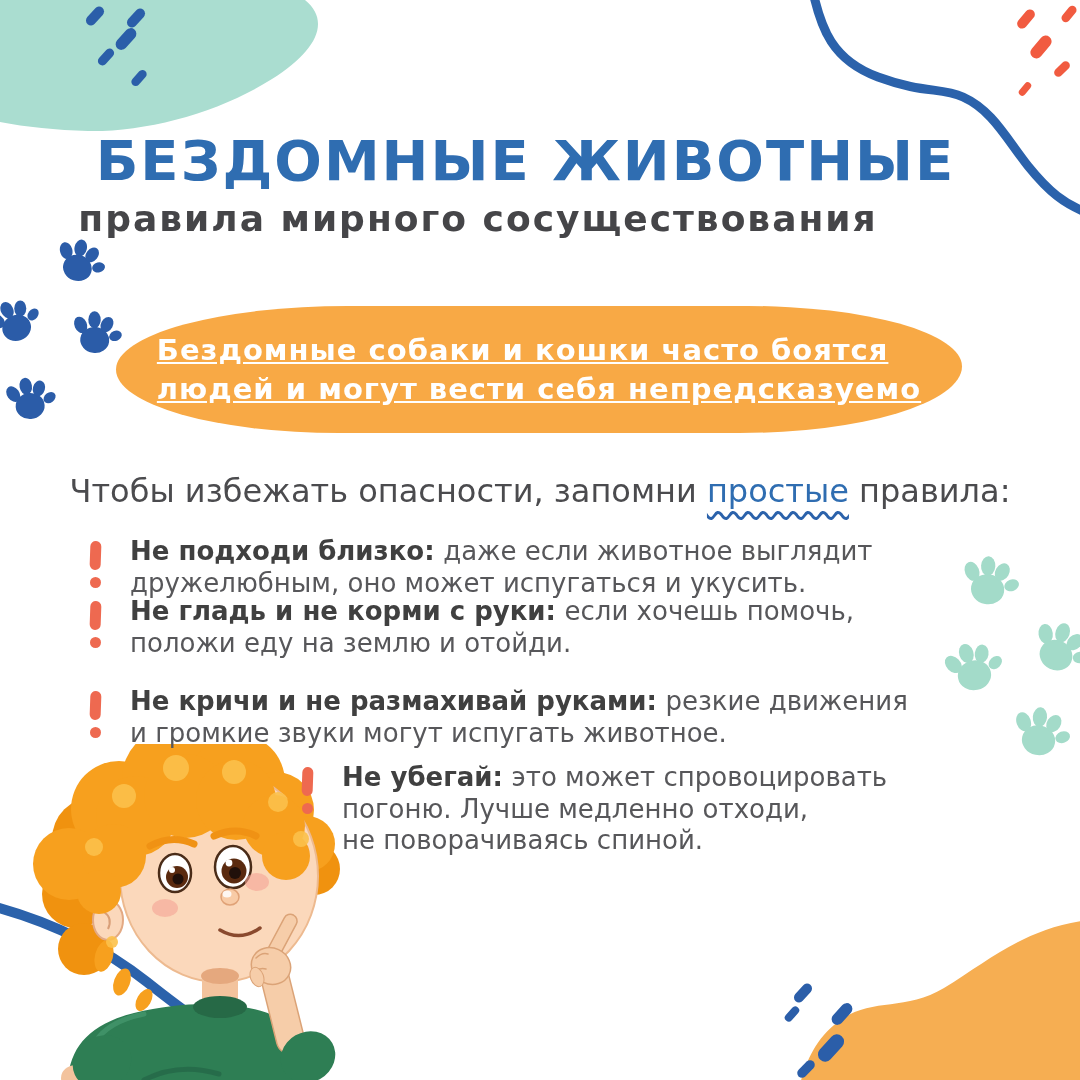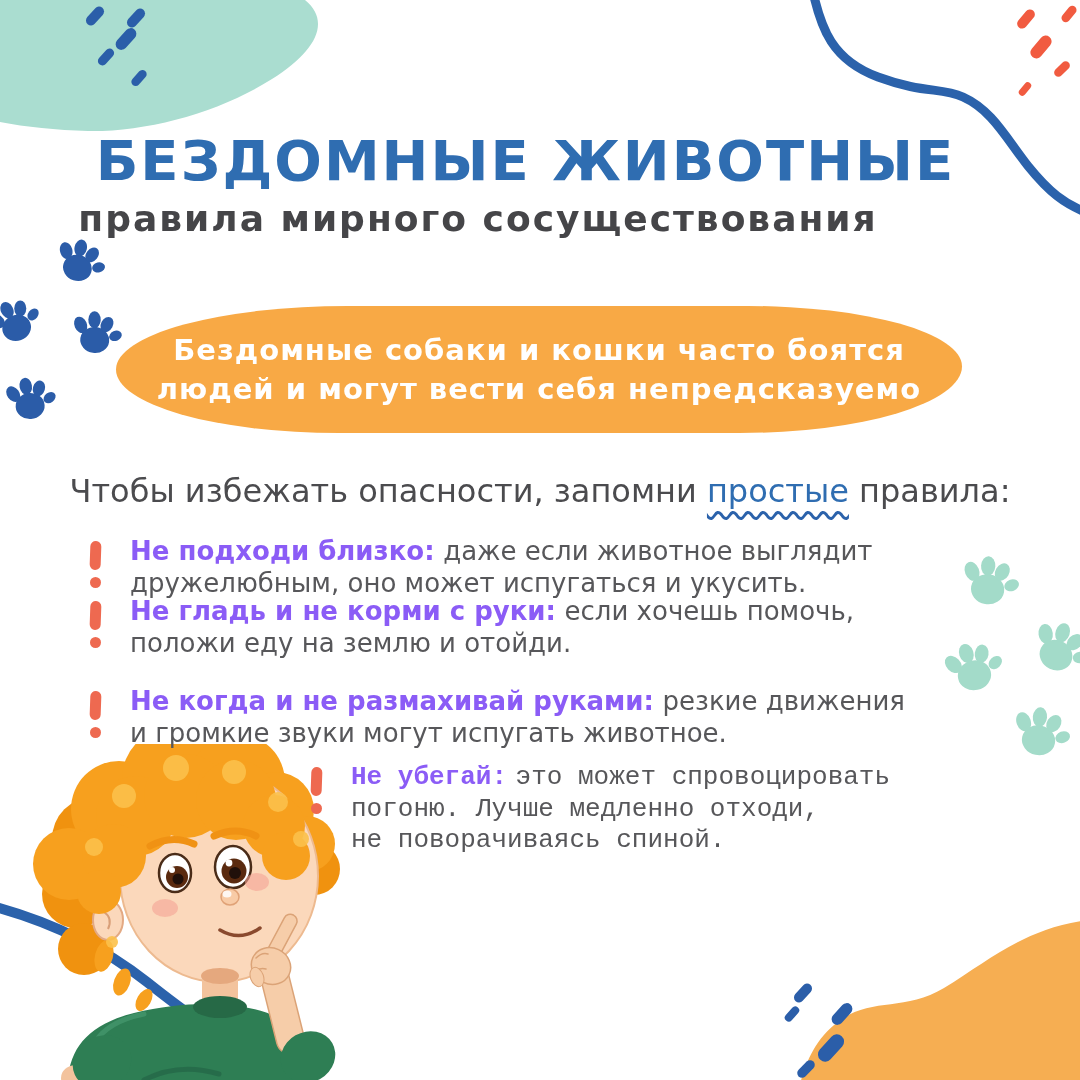--- a/index.html
+++ b/index.html
@@ -27,24 +27,24 @@
     color: #454548;
   }
   .banner {
     position: absolute; left: 116px; top: 306px; width: 846px; height: 127px;
     background: #f8a945;
     border-radius: 52% 48% 50% 50% / 95% 90% 100% 95%;
     display: flex; align-items: center; justify-content: center;
   }
   .banner-text {
     white-space: pre-line;
-    text-align: center;
     color: #ffffff;
     font-size: 29px; font-weight: bold; letter-spacing: 1px;
     line-height: 1.32;
+    text-decoration: underline;
   }
   .intro {
     position: absolute; top: 472px; left: 0; width: 1080px;
     text-align: center;
     font-size: 32px; font-weight: 500;
     color: #4b4b4e;
   }
   .intro .hl {
     color: #2f6db1;
     text-decoration: underline;
@@ -56,23 +56,23 @@
   .rule {
     position: absolute;
     font-size: 26px;
     line-height: 1.22;
     color: #57575a;
     padding-left: 40px;
   }
   .rule-1 { left: 90px;  top: 536px; width: 830px; }
   .rule-2 { left: 90px;  top: 596px; width: 830px; }
   .rule-3 { left: 90px;  top: 686px; width: 840px; }
-  .rule-4 { left: 311px; top: 762px; width: 680px; font-family: Liberation Mono, monospace; }
+  .rule-4 { left: 302px; top: 762px; width: 680px; }
   .rule-5 { left: 306px; top: 862px; width: 730px; }
-  .rule-head { color: #8b5cf6; font-weight: bold; margin-right: 0.33em; }
+  .rule-head { color: #404040; font-weight: bold; margin-right: 0.33em; }
   .rule-body { white-space: pre-line; }
   .excl {
     position: absolute; left: 0; top: 5px;
     width: 12px; height: 48px; display: inline-block;
   }
   .excl .bar {
     display: block; width: 11px; height: 29px;
     background: #ee6950; border-radius: 6px;
     transform: rotate(2deg);
   }
@@ -252,21 +252,21 @@
         <i class="bar"></i>
         <i class="dot"></i>
       </span><span class="rule-head">Не гладь и не корми с руки:</span><span class="rule-body">если хочешь помочь,
 положи еду на землю и отойди.</span>
   </div>
 
   <div class="rule rule-3">
     <span class="excl">
         <i class="bar"></i>
         <i class="dot"></i>
-      </span><span class="rule-head">Не когда и не размахивай руками:</span><span class="rule-body">резкие движения
+      </span><span class="rule-head">Не кричи и не размахивай руками:</span><span class="rule-body">резкие движения
 и громкие звуки могут испугать животное.</span>
   </div>
 
   <div class="rule rule-4">
     <span class="excl">
         <i class="bar"></i>
         <i class="dot"></i>
       </span><span class="rule-head">Не убегай:</span><span class="rule-body">это может спровоцировать
 погоню. Лучше медленно отходи,
 не поворачиваясь спиной.</span>

